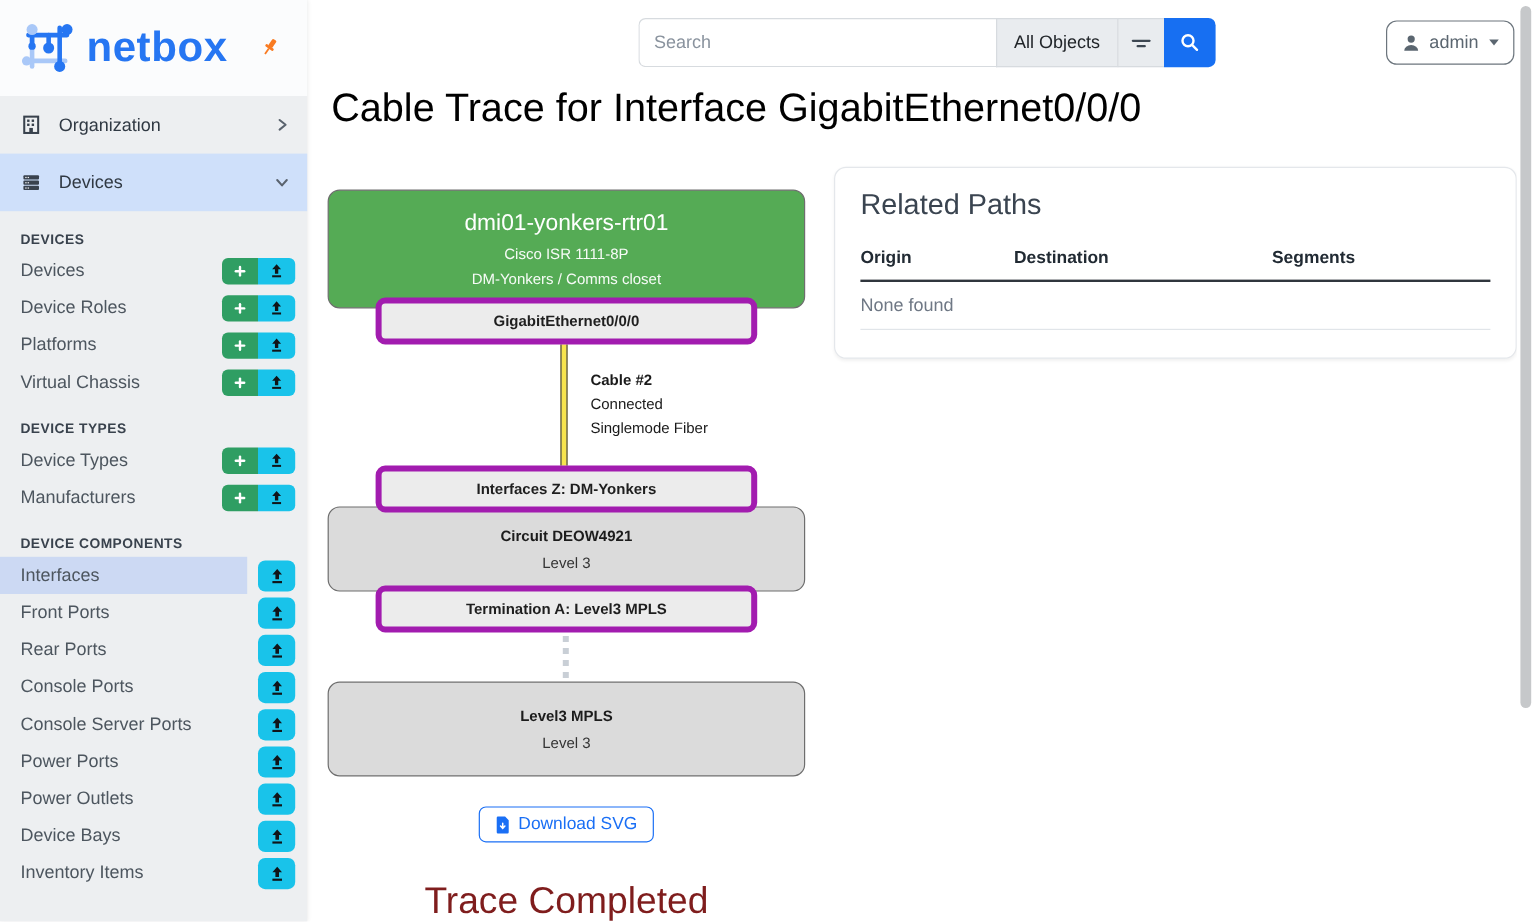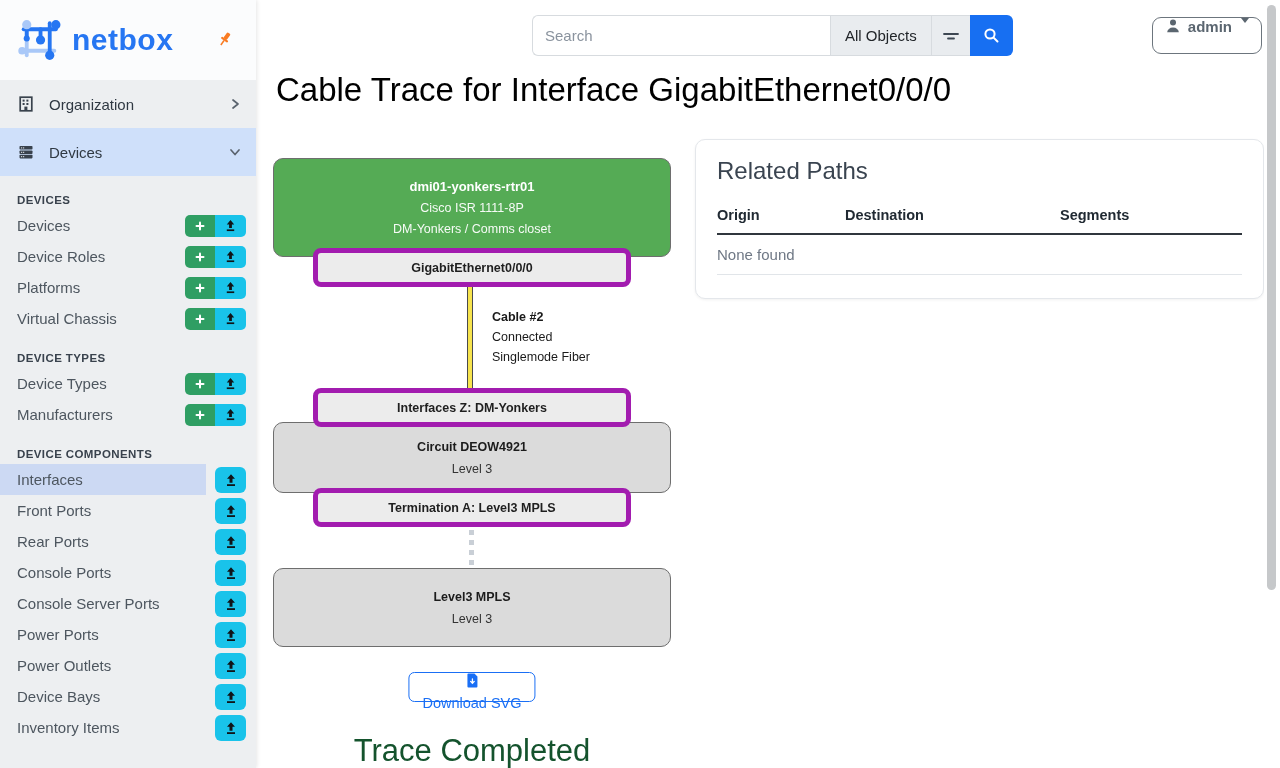--- a/index.html
+++ b/index.html
@@ -8,21 +8,21 @@
 
   
   .sidebar {
     position: absolute; left: 0; top: 0; width: 256px; height: 768px;
     background: #edeff1; box-shadow: 1px 0 4px rgba(0,0,0,.10); z-index: 5;
   }
   .logo-row {
     height: 80px; background: #fbfcfd; display: flex; align-items: center;
     padding: 0 16px; position: relative;
   }
-  .brand-word { font-size: 30px; font-weight: bold; color: #2676f2; letter-spacing: .5px; margin-left: 10px; }
+  .brand-word { font-size: 35px; font-weight: bold; color: #2676f2; letter-spacing: .5px; margin-left: 10px; }
   .pin-btn { position: absolute; right: 22px; top: 30px; background: none; border: none; cursor: pointer; }
 
   .nav-group {
     height: 48px; display: flex; align-items: center; padding: 0 14px 0 17px;
     color: #303943; font-size: 15px; font-weight: normal; cursor: pointer;
   }
   .nav-group .g-icon { margin-right: 14px; display: inline-flex; }
   .nav-group .chev { margin-left: auto; display: inline-flex; }
   .nav-group.active { background: #cfe0fa; }
 
@@ -69,37 +69,37 @@
     display: flex; align-items: center; justify-content: center; cursor: pointer;
   }
   .search-btn {
     width: 43px; height: 41px; background: #176ff2; border: none; border-radius: 0 6px 6px 0;
     display: flex; align-items: center; justify-content: center; cursor: pointer;
   }
 
   .user-btn {
     position: absolute; right: 18px; top: 17px; height: 37px; padding: 0 12px;
     background: #fff; border: 1px solid #6c757d; border-radius: 9px;
-    display: flex; gap: 7px; color: #5b6670; font-size: 15px; cursor: pointer; font-weight: bold;
+    display: flex; align-items: center; gap: 7px; color: #5b6670; font-size: 15px; cursor: pointer;
   }
   .caret-down {
     width: 0; height: 0; border-left: 4.5px solid transparent; border-right: 4.5px solid transparent;
     border-top: 5px solid #5b6670; margin-left: 2px;
   }
 
   .page-title { position: absolute; left: 20px; top: 71px; font-size: 33px; font-weight: 400; color: #000000; }
 
   
   .trace { position: absolute; left: 17px; top: 158px; width: 398px; }
   .node-box {
     position: absolute; border: 1px solid #6e6e6e; border-radius: 10px; text-align: center;
     display: flex; flex-direction: column; justify-content: center; cursor: pointer;
   }
   .node-device { left: 0; top: 0; width: 398px; height: 99px; background: #55ab55; z-index: 1; }
-  .node-device .t1 { color: #fff; font-weight: bold; font-size: 13px; margin-bottom: 7px; }
+  .node-device .t1 { color: #fff; font-weight: normal; font-size: 19px; margin-bottom: 7px; }
   .node-device .t2 { color: rgba(255,255,255,.95); font-size: 12.5px; margin-bottom: 7px; }
   .node-device .t3 { color: rgba(255,255,255,.95); font-size: 12.5px; }
 
   .port-box {
     position: absolute; left: 40px; width: 318px; height: 39px; background: #ececec;
     border: 5px solid #a21caf; border-radius: 8px; display: flex; align-items: center; justify-content: center;
     font-size: 12.5px; font-weight: bold; color: #1f1f1f; z-index: 3; cursor: pointer;
   }
   .port-iface { top: 90px; }
   .port-termz { top: 230px; }
@@ -119,25 +119,25 @@
 
   .dotted-link {
     position: absolute; left: 196px; top: 372px; width: 5px; height: 38px;
     background-image: repeating-linear-gradient(180deg, #c9cfd6 0 5px, transparent 5px 10px);
   }
 
   .dl-btn {
     position: absolute; left: 50%; transform: translateX(-50%); top: 514px; height: 30px;
     background: #fff; border: 1px solid #1a6ff5; border-radius: 6px; color: #1a6ff5;
     font-size: 14.5px; display: inline-flex; align-items: center; gap: 7px; padding: 0 13px;
-    white-space: nowrap; cursor: pointer; font-family: "Liberation Sans", sans-serif; flex-direction: column;
+    white-space: nowrap; cursor: pointer; font-family: "Liberation Sans", sans-serif;
   }
   .trace-status {
     position: absolute; left: 50%; transform: translateX(-50%); top: 575px;
-    font-size: 31px; color: #14532d; white-space: nowrap;
+    font-size: 31px; color: #7f1d1d; white-space: nowrap;
   }
 
   
   .card {
     position: absolute; left: 439px; top: 139px; width: 569px; height: 160px;
     background: #fff; border: 1px solid #e4e7eb; border-radius: 10px;
     box-shadow: 0 1px 3px rgba(0,0,0,.06); padding: 17px 21px;
   }
   .card-title { font-size: 24px; font-weight: 400; color: #3a4450; margin-bottom: 22px; }
   .rp-table { width: 100%; border-collapse: collapse; margin-top: 18px; }

